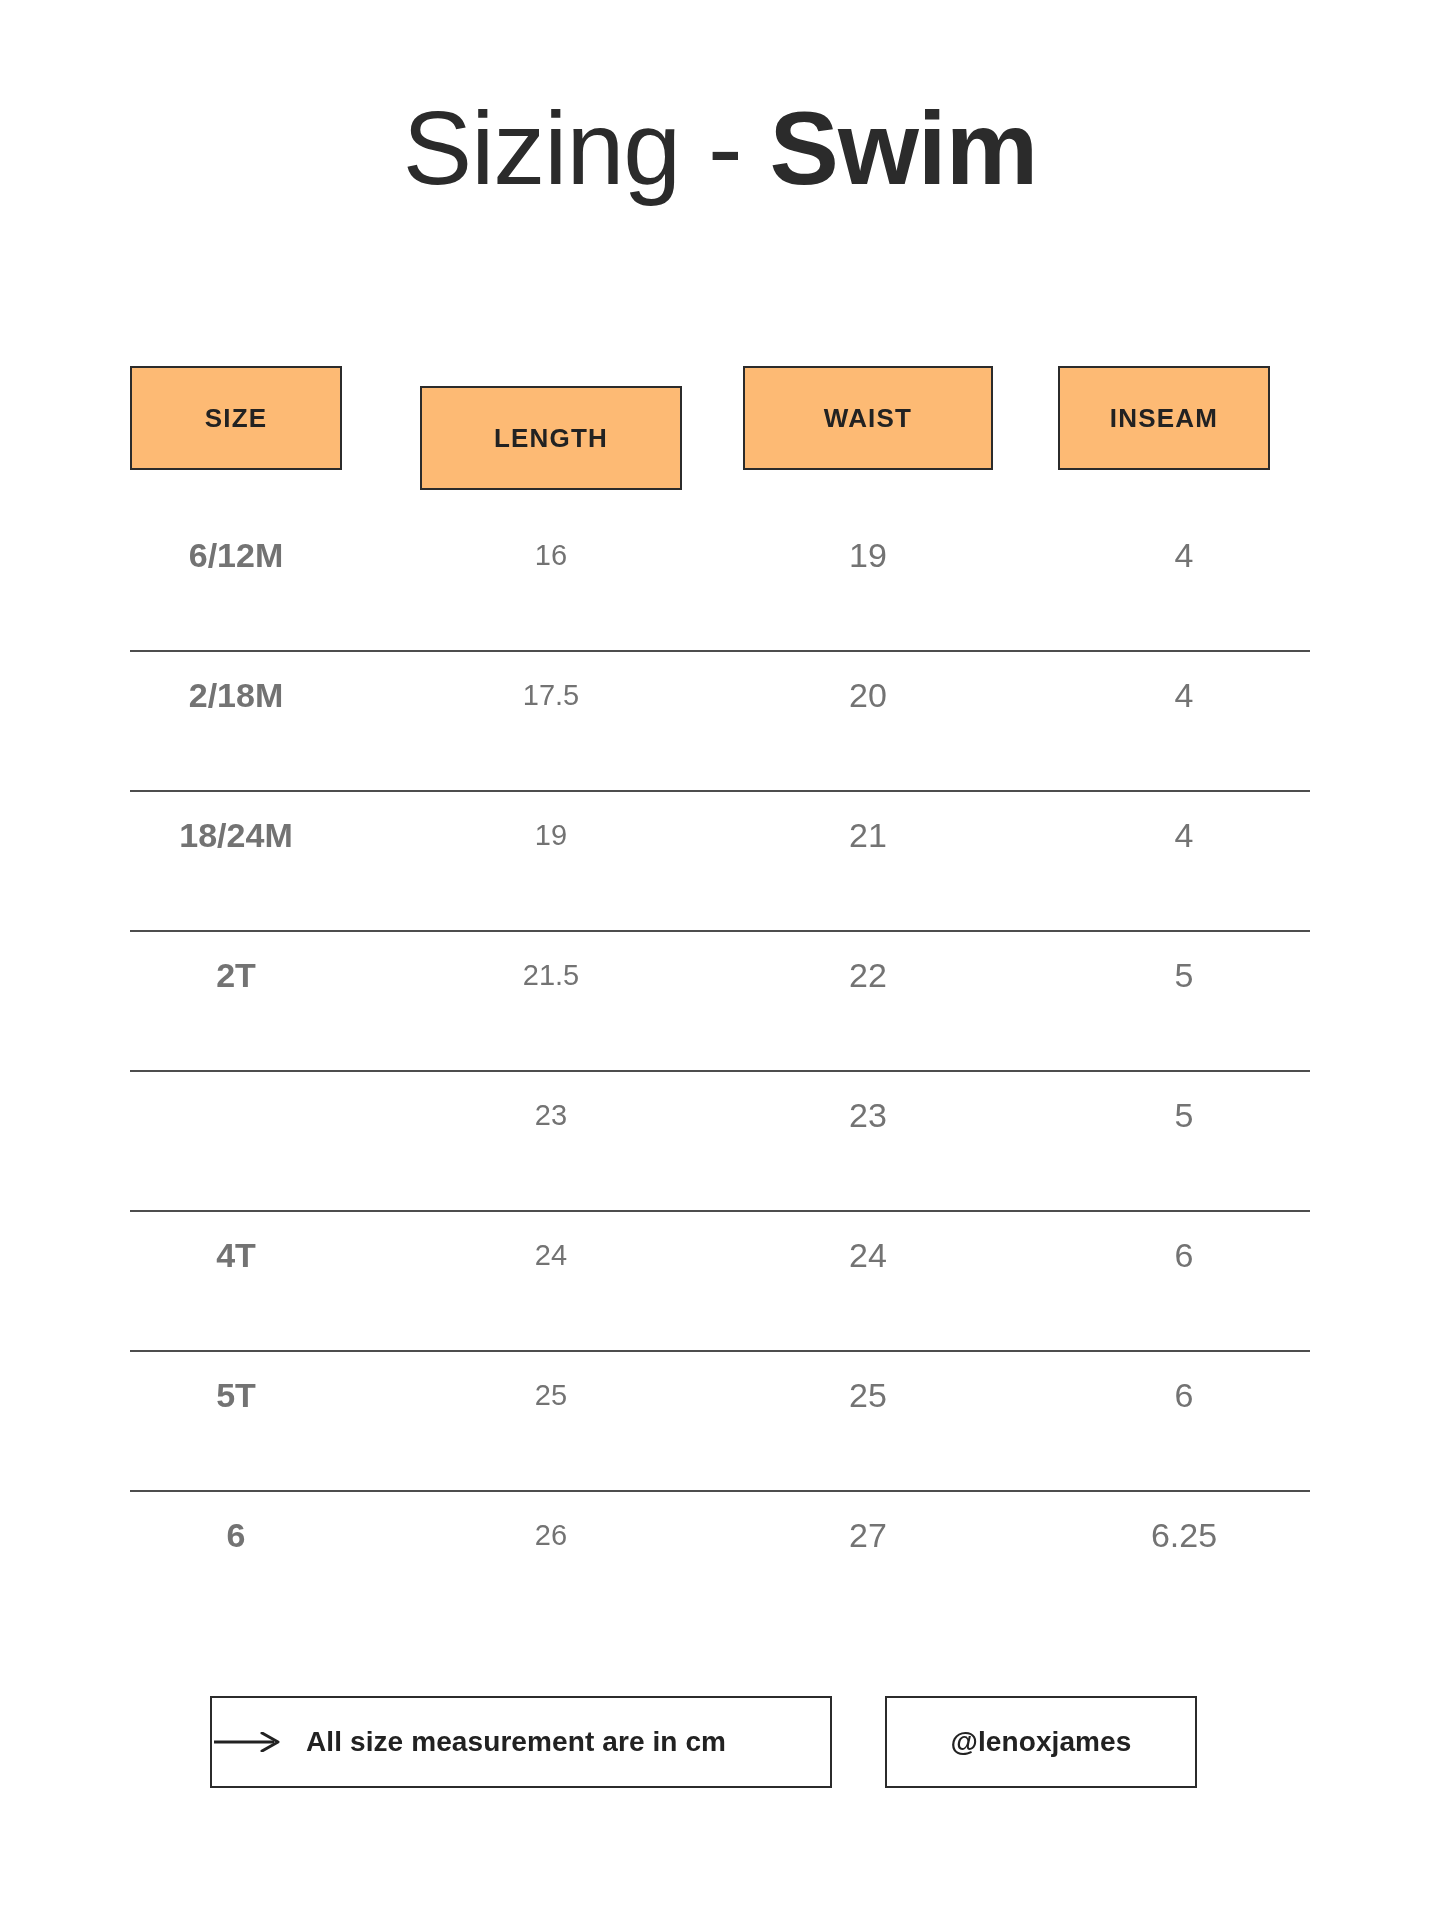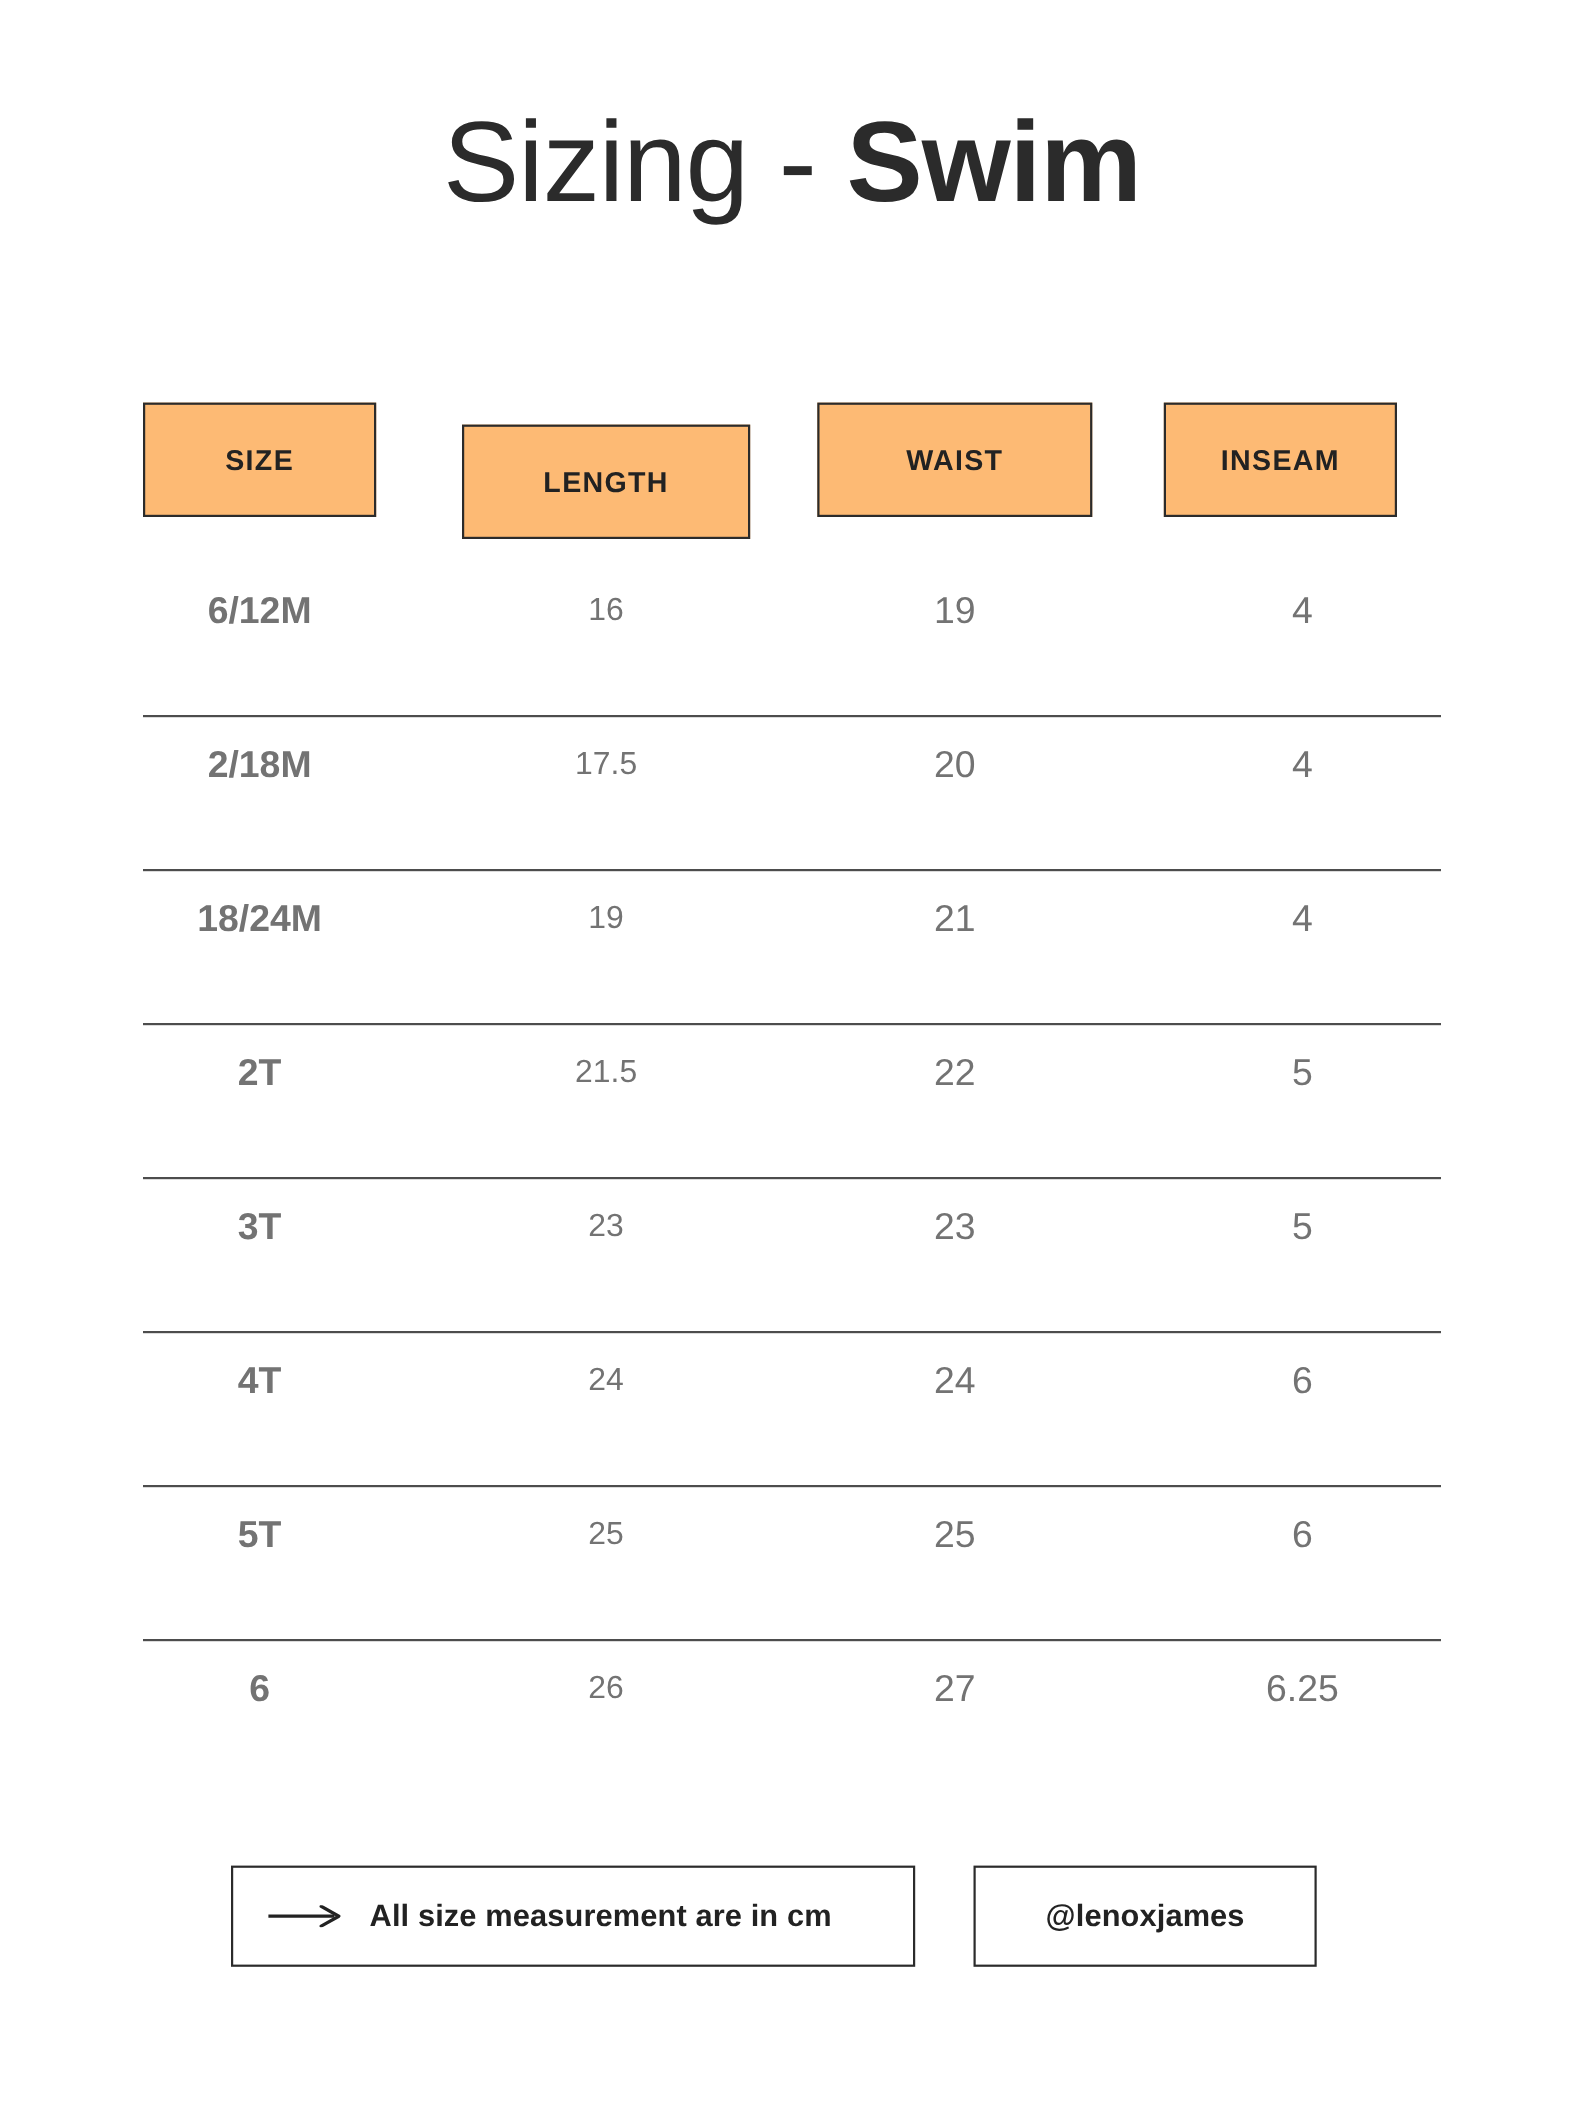--- a/index.html
+++ b/index.html
@@ -145,21 +145,20 @@
     border: 2px solid #2b2b2b;
     box-sizing: border-box;
     background: #ffffff;
     display: flex;
     align-items: center;
   }
   .fbox-note {
     left: 80px;
     width: 622px;
     justify-content: flex-start;
-    padding-left: 30px;
   }
   .fbox-handle {
     left: 755px;
     width: 312px;
     justify-content: center;
   }
   .arrow-icon {
     display: inline-flex;
     align-items: center;
     margin-right: 22px;
@@ -230,21 +229,20 @@
 
     <div class="row">
       <div class="cell cell-size">2T</div>
       <div class="cell cell-len">21.5</div>
       <div class="cell cell-waist">22</div>
       <div class="cell cell-inseam">5</div>
       <div class="row-divider"></div>
     </div>
 
     <div class="row">
-      <div class="cell cell-size">3T</div>
       <div class="cell cell-len">23</div>
       <div class="cell cell-waist">23</div>
       <div class="cell cell-inseam">5</div>
       <div class="row-divider"></div>
     </div>
 
     <div class="row">
       <div class="cell cell-size">4T</div>
       <div class="cell cell-len">24</div>
       <div class="cell cell-waist">24</div>

